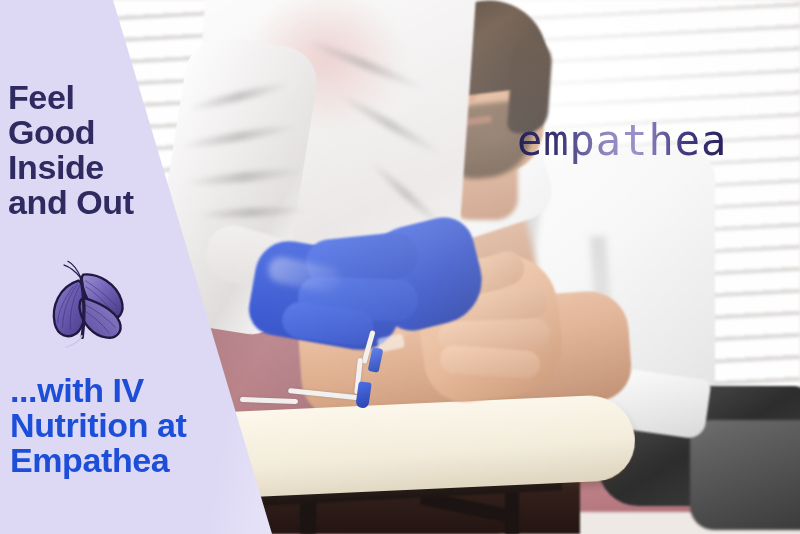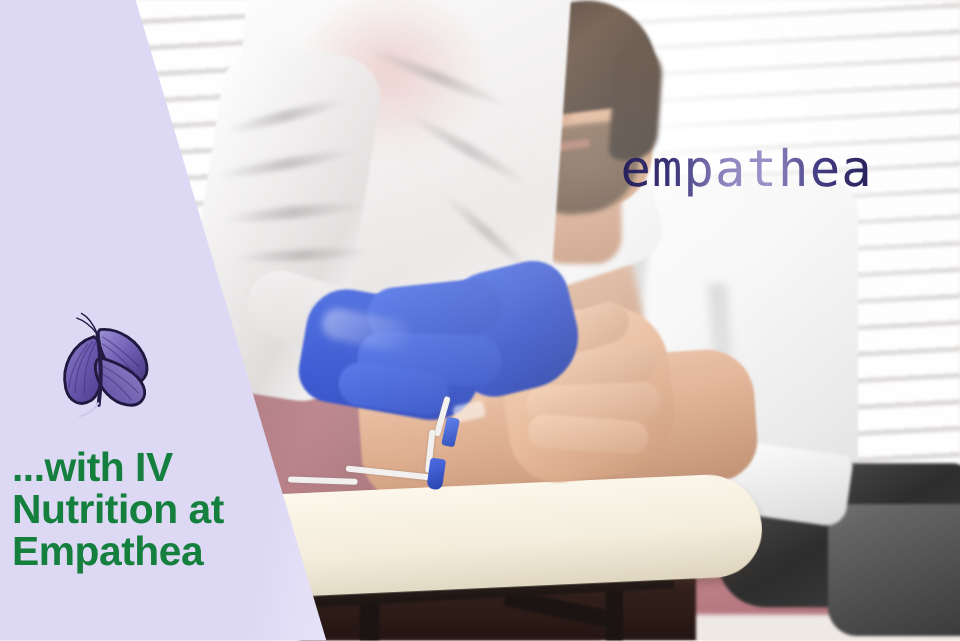--- a/index.html
+++ b/index.html
@@ -326,21 +326,21 @@
 
   .headline{
     position:absolute;left:8px;top:80px;width:190px;
     color:#2f2a60;
     font-size:34px;line-height:35px;
     font-weight:700;letter-spacing:-.4px;
     white-space:pre-line;
   }
   .subline{
     position:absolute;left:10px;top:373px;width:220px;
-    color:#15803d;
+    color:#1d4ed8;
     font-size:34px;line-height:35px;
     font-weight:700;letter-spacing:-.4px;
     white-space:pre-line;
   }
 
   .butterfly{position:absolute;left:44px;top:258px;width:98px;height:100px;}
 
   
   .logo{
     position:absolute;left:517px;top:112px;
@@ -432,20 +432,24 @@
     <div class="tape"></div>
     <div class="hub"></div>
     <div class="hub2"></div>
 
     <div class="bloom"></div>
   </div>
 
   <div class="panel"></div>
   <div class="panel-edge"></div>
 
+  <div class="headline">Feel
+Good
+Inside
+and Out</div>
 
   <div class="butterfly">
     <svg viewBox="0 0 100 100" width="98" height="100" aria-hidden="true">
       <defs>
         <linearGradient id="wg1" x1="0" y1="0" x2="1" y2="1">
           <stop offset="0%" stop-color="#8d80c6"></stop>
           <stop offset="45%" stop-color="#6a5ab0"></stop>
           <stop offset="100%" stop-color="#4b3c8e"></stop>
         </linearGradient>
         <linearGradient id="wg2" x1="0" y1="0" x2="1" y2="1">

